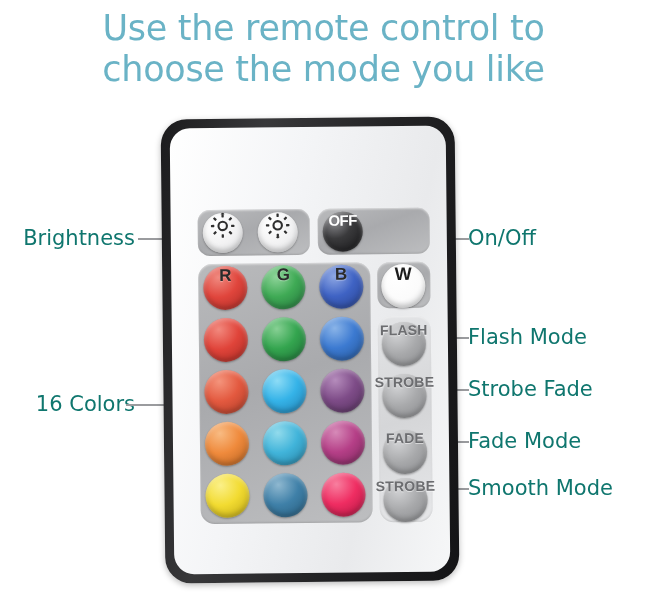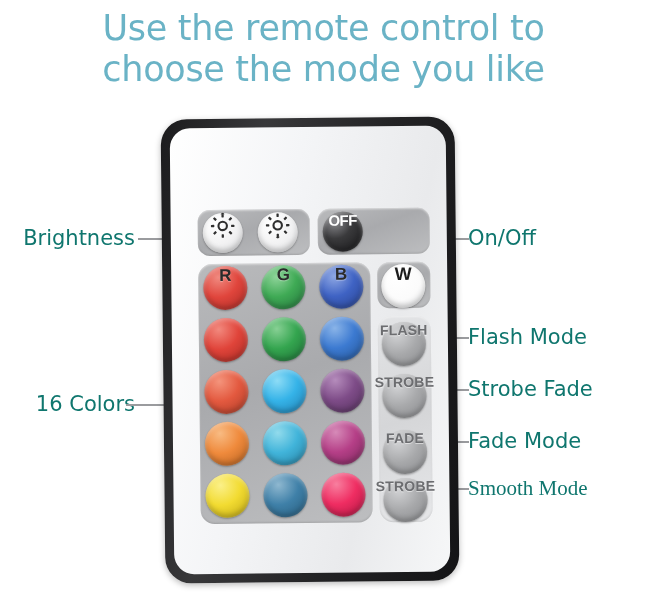--- a/index.html
+++ b/index.html
@@ -155,21 +155,21 @@
 
 <div class="callout right" style="left:468px; top:325px;">Flash Mode</div>
 <div class="leader" style="left:455px; top:337px; width:14px;"></div>
 
 <div class="callout right" style="left:468px; top:377px;">Strobe Fade</div>
 <div class="leader" style="left:455px; top:389px; width:14px;"></div>
 
 <div class="callout right" style="left:468px; top:429px;">Fade Mode</div>
 <div class="leader" style="left:455px; top:441px; width:14px;"></div>
 
-<div class="callout right" style="left:468px; top:476px;font-family:Liberation Serif, serif;">Smooth Mode</div>
+<div class="callout right" style="left:468px; top:476px;">Smooth Mode</div>
 <div class="leader" style="left:455px; top:488px; width:14px;"></div>
 
 <div id="remote">
   <div id="remote-face">
 
     <div class="pad" id="pad-bright"></div>
     <div class="pad" id="pad-power"></div>
     <div class="pad" id="pad-colors"></div>
     <div class="pad" id="pad-w"></div>
     <div class="pad" id="pad-modes"></div>

